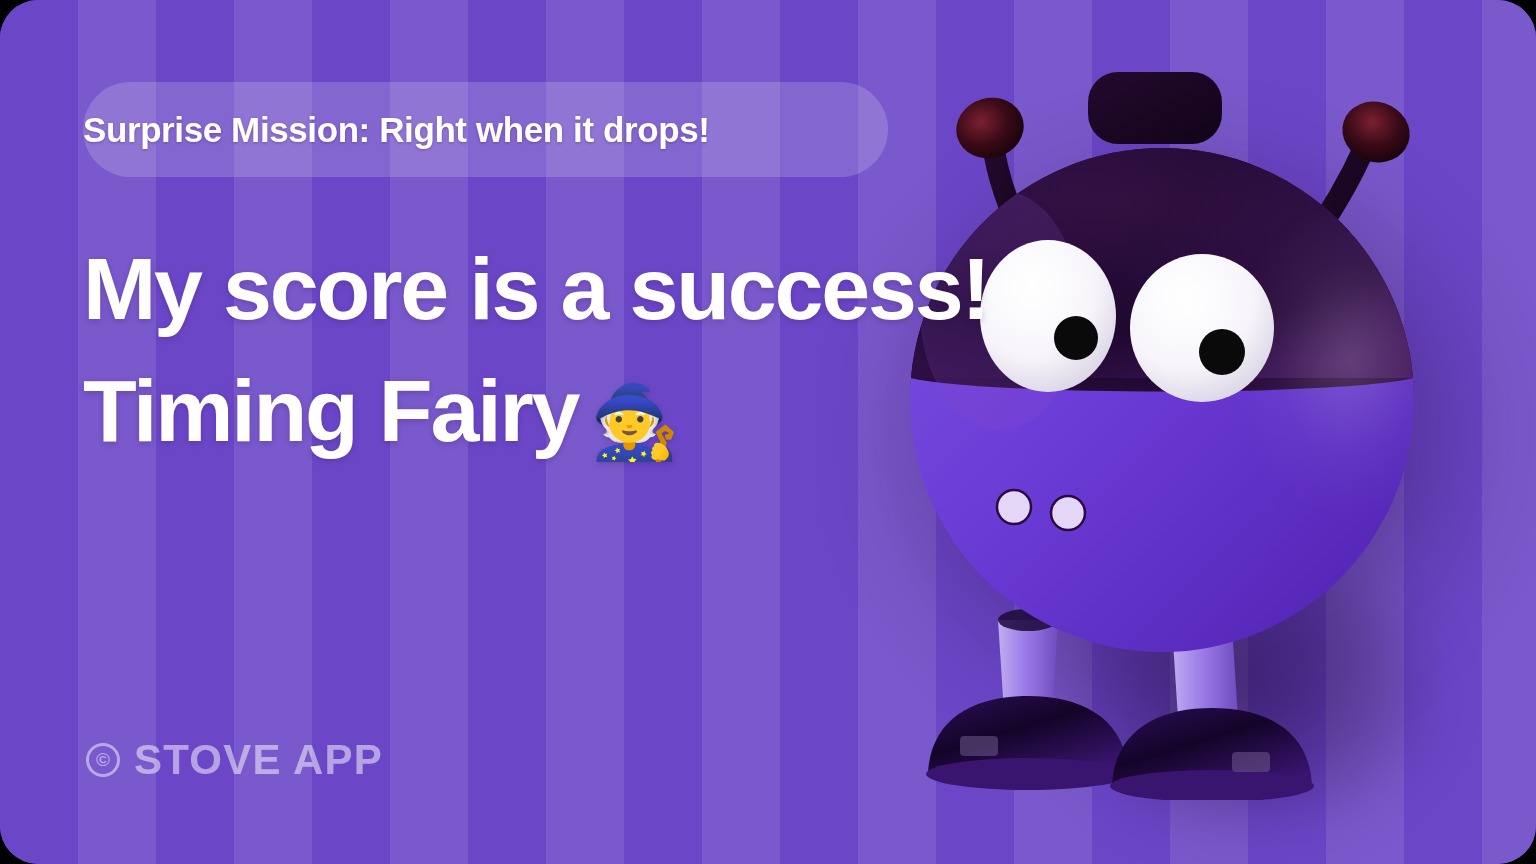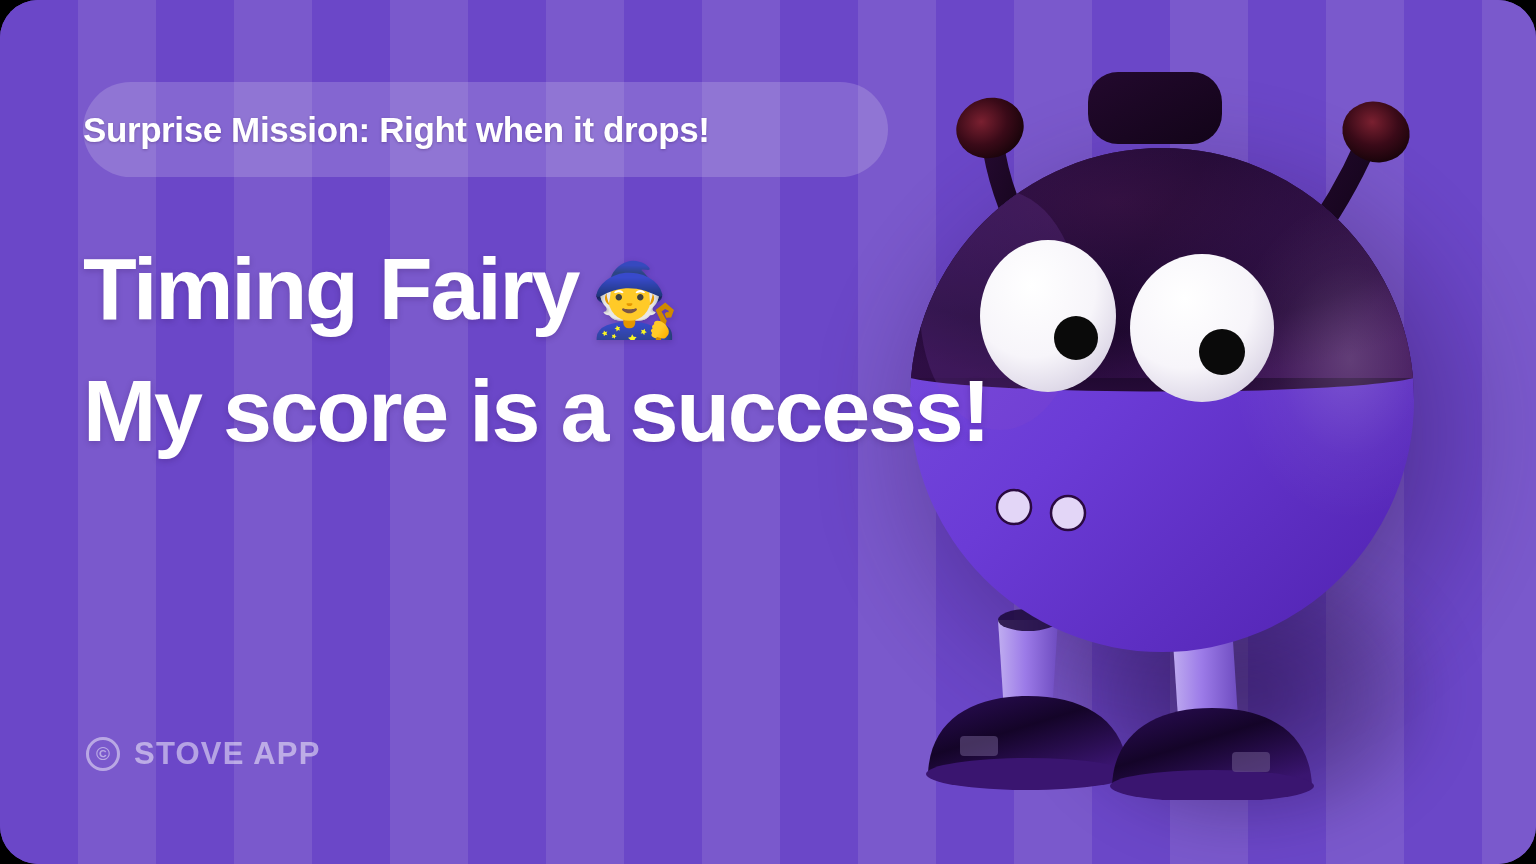--- a/index.html
+++ b/index.html
@@ -142,21 +142,21 @@
     color: rgba(255, 255, 255, 0.48);
     font-size: 19px;
     font-weight: bold;
     display: flex;
     align-items: center;
     justify-content: center;
     box-sizing: border-box;
   }
   .wm-text {
     color: rgba(255, 255, 255, 0.50);
-    font-size: 31px;
+    font-size: 42px;
     font-weight: bold;
     letter-spacing: 1.2px;
     white-space: nowrap;
   }
 
   
   .mascot {
     position: absolute;
     left: 880px;
     top: 60px;
@@ -289,22 +289,22 @@
     </svg>
   </div>
 
   <div class="content">
 
     <div class="badge">
       <span class="badge-text">Surprise Mission: Right when it drops!</span>
     </div>
 
     <div class="headline">
+      <div class="headline-line">My score is a success!</div>
       <div class="headline-line"><span>Timing Fairy</span><span class="emoji">🧙</span></div>
-      <div class="headline-line">My score is a success!</div>
     </div>
 
     <div class="watermark">
       <span class="wm-mark">©</span>
       <span class="wm-text">STOVE APP</span>
     </div>
 
   </div>
 </div>
 

